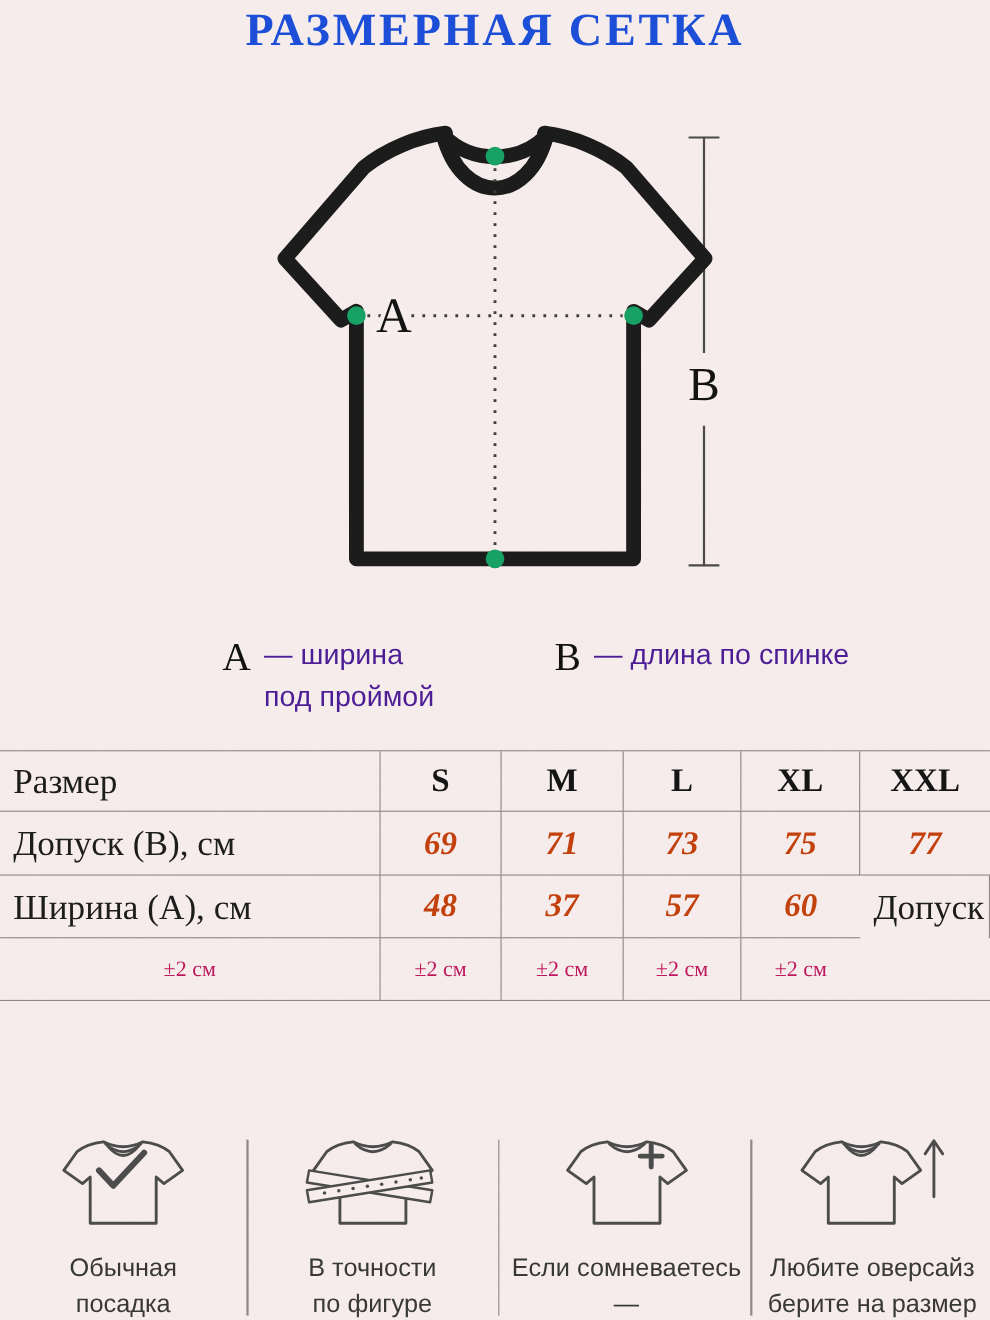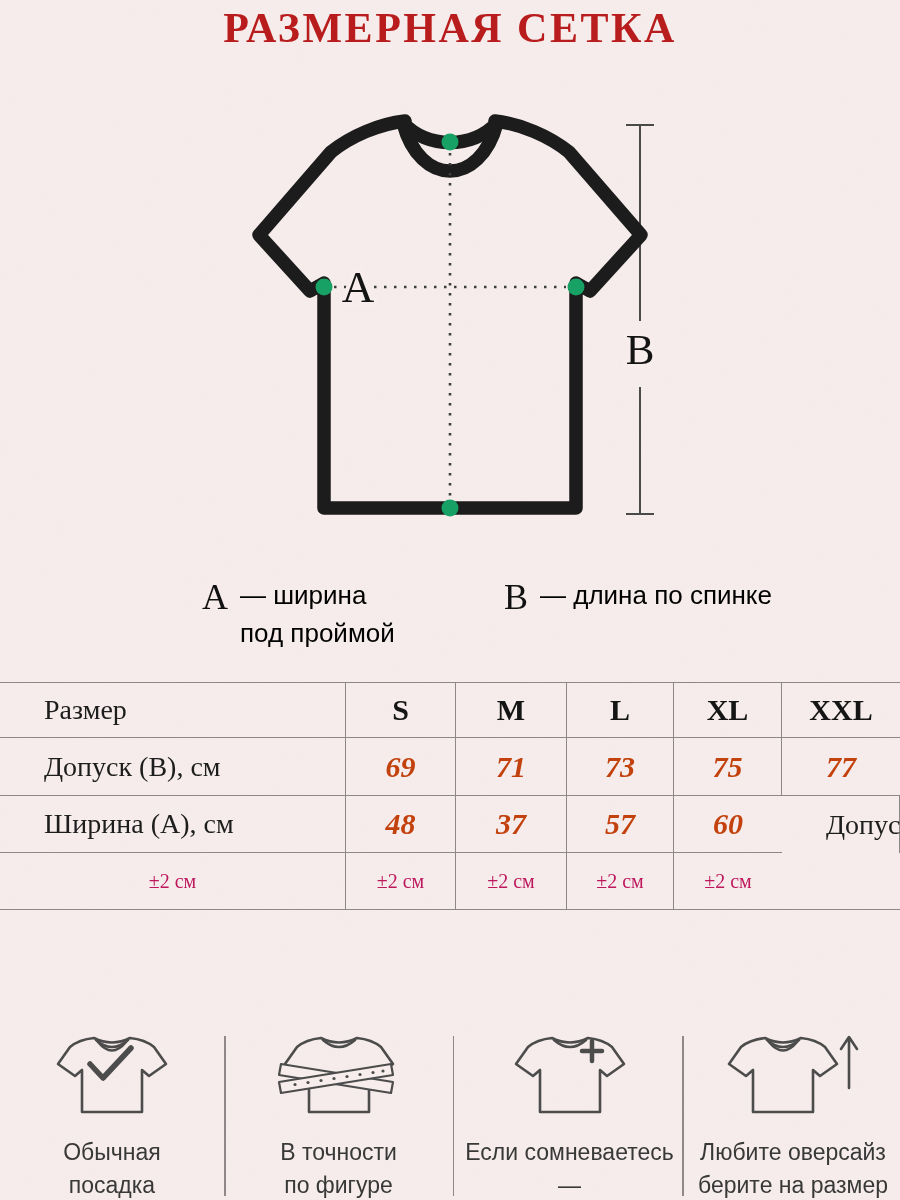--- a/index.html
+++ b/index.html
@@ -6,49 +6,49 @@
   .canvas{
     position:relative;width:900px;height:1200px;margin:0 auto;
     background:#f6edec;overflow:hidden;
     font-family:"Liberation Sans","DejaVu Sans",sans-serif;color:#1b1b1b;
   }
   .texture{position:absolute;inset:0;pointer-events:none;}
 
   .title{
     position:absolute;top:4px;left:0;width:900px;text-align:center;
     font-family:"Liberation Serif","DejaVu Serif",serif;
-    font-size:42px;font-weight:600;letter-spacing:2.5px;color:#b91c1c;
+    font-size:42px;font-weight:600;letter-spacing:2.5px;color:#1d4ed8;
   }
 
   .diagram-svg{position:absolute;left:220px;top:95px;}
 
   .legend{position:absolute;top:577px;left:0;width:900px;height:80px;}
   .legend-block{position:absolute;display:flex;align-items:flex-start;}
   .legend-a{left:202px;}
   .legend-b{left:504px;}
   .legend-letter{
     font-family:"Liberation Serif","DejaVu Serif",serif;
     font-size:36px;font-weight:500;color:#111;line-height:1;margin-right:12px;margin-top:2px;
   }
   .legend-text{
-    font-size:26px;color:#000000;line-height:1.45;white-space:pre-line;
+    font-size:26px;color:#4c1d95;line-height:1.45;white-space:pre-line;
   }
 
   .size-table{
     position:absolute;left:0;top:682px;width:900px;
     display:grid;
     grid-template-columns:346px 110px 111px 107px 108px 118px;
     grid-template-rows:55px 58px 57px 56px;
     border-top:1.5px solid #8e8689;border-bottom:1.5px solid #8e8689;
     font-family:"Liberation Serif","DejaVu Serif",serif;
   }
   .cell{display:flex;align-items:center;justify-content:center;}
   .cell.vline{border-right:1.4px solid #8e8689;}
   .cell.hline{border-bottom:1.4px solid #8e8689;}
-  .cell.rowlabel{justify-content:flex-start;padding-left:44px;font-size:28px;font-weight:500;color:#1d1d1d;text-align:center;}
+  .cell.rowlabel{justify-content:flex-start;padding-left:12px;font-size:32px;font-weight:500;color:#1d1d1d;text-align:center;}
   .cell.sizehead{font-size:30px;font-weight:700;color:#151515;}
   .cell.num{font-size:30px;font-weight:700;color:#c2410c;font-style:italic;}
   .cell.tol{font-size:20px;font-weight:400;color:#be185d;}
 
   .fit-guide{position:absolute;left:0;top:1024px;width:900px;height:210px;}
   .fit-col{position:absolute;top:0;text-align:center;}
   .fit-col svg{display:block;margin:0 auto;}
   .fit-caption{
     margin-top:12px;font-size:23px;line-height:1.42;color:#383838;white-space:pre-line;
   }

